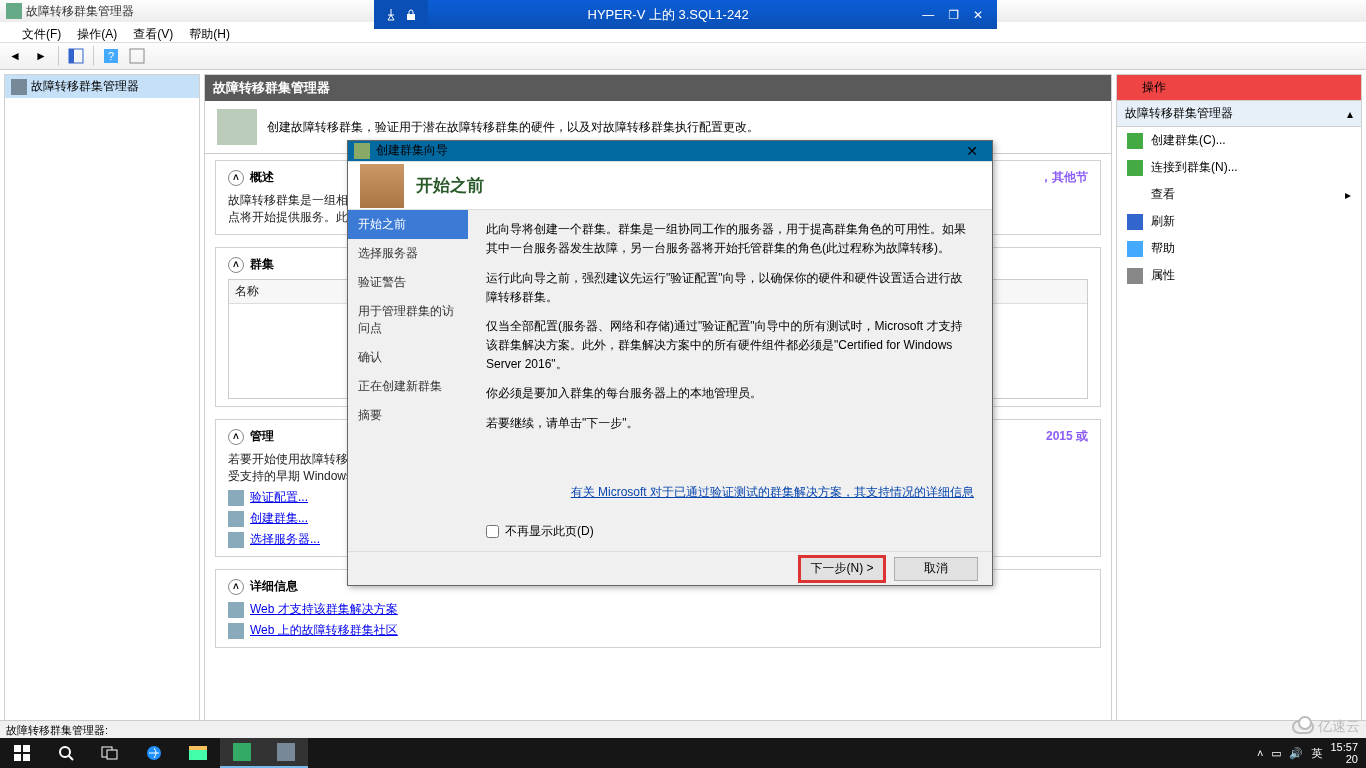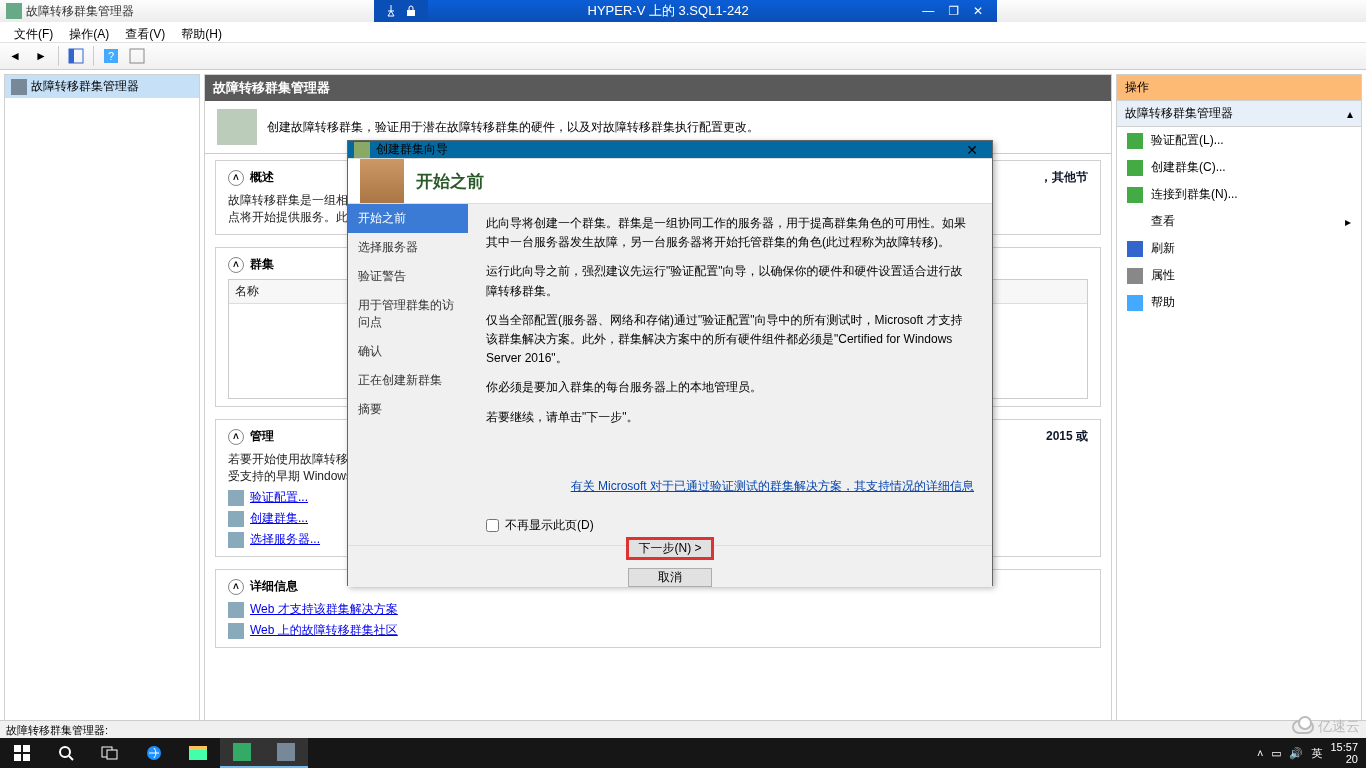--- a/index.html
+++ b/index.html
@@ -1,53 +1,53 @@
 <!DOCTYPE html>
 <html><head>
 <meta charset="utf-8">
 <style>
 * { box-sizing: border-box; margin: 0; padding: 0; font-family: "Microsoft YaHei", "SimSun", Tahoma, sans-serif; }
 body { width: 1366px; height: 768px; overflow: hidden; background: #fff; position: relative; font-size: 12px; }
 
 .outer-bar { position:absolute; top:0; right:0; height:24px; display:flex; align-items:center; gap:20px; padding-right:20px; color:#666; font-size:14px; }
 
-.vm-bar { position:absolute; top:0; left:374px; right:369px; height:22px; background:linear-gradient(#0b5ed7,#0a4fb5); color:#fff; display:flex; align-items:center; z-index:1; }
+.vm-bar { position:absolute; top:0; left:374px; right:369px; height:29px; background:linear-gradient(#0b5ed7,#0a4fb5); color:#fff; display:flex; align-items:center; z-index:1; }
 .vm-bar .icons-left { display:flex; gap:6px; padding:0 10px; align-items:center; height:100%; background:#0a4fb5; }
 .vm-bar .title { flex:1; text-align:center; font-size:13px; }
 .vm-bar .icons-right { display:flex; gap:14px; padding:0 14px; align-items:center; height:100%; }
 .vm-icon { width:14px; height:14px; display:inline-block; }
 
 .app-title { position:absolute; top:0; left:0; right:0; height:22px; background:linear-gradient(#fdfdfd,#ececec); display:flex; align-items:center; padding:0 6px; color:#333; z-index:0; }
 .app-title .icon { width:16px; height:16px; margin-right:4px; background:#6a8; display:inline-block; }
 
-.menu-bar { position:absolute; top:22px; left:0; right:0; height:20px; background:#fff; display:flex; align-items:center; padding:12px 6px; border-bottom:1px solid #f0f0f0; }
+.menu-bar { position:absolute; top:22px; left:8px; right:0; height:20px; background:#fff; display:flex; align-items:center; padding:12px 6px; border-bottom:1px solid #f0f0f0; }
 .menu-item { padding:2px 8px; cursor:default; }
 
 .tool-bar { position:absolute; top:42px; left:0; right:0; height:28px; background:linear-gradient(#fdfdfd,#f0f0f0); border-top:1px solid #e0e0e0; border-bottom:1px solid #ccc; display:flex; align-items:center; padding:0 4px; gap:4px; }
 .tool-btn { width:22px; height:22px; border:1px solid transparent; display:flex; align-items:center; justify-content:center; }
 .tool-sep { width:1px; height:20px; background:#ccc; margin:0 2px; }
 
 .main { position:absolute; top:70px; left:0; right:0; bottom:44px; display:flex; }
 .left-pane { width:196px; border:1px solid #d0d0d0; margin:4px 0 0 4px; background:#fff; }
 .tree-item { display:flex; align-items:center; gap:4px; padding:3px 6px; background:#c5e0f7; }
 .tree-item .ticon { width:16px; height:16px; background:#789; display:inline-block; }
 .center-pane { flex:1; margin:4px 4px 0 4px; border:1px solid #d0d0d0; background:#fff; display:flex; flex-direction:column; overflow:hidden; }
 .center-header { background:#5a5a5a; color:#fff; padding:4px 8px; font-size:13px; font-weight:bold; }
 .center-sub { display:flex; align-items:center; gap:10px; padding:8px 12px; border-bottom:1px solid #ccc;text-align:center; }
 .server-icon { width:40px; height:36px; background:#bcb; display:inline-block; }
 .section { margin:6px 10px; border:1px solid #d0d0d0; padding:8px 12px; }
 .section-head { display:flex; align-items:center; gap:6px; font-weight:bold; margin-bottom:6px; }
 .chev { width:16px; height:16px; border:1px solid #888; border-radius:50%; display:flex; align-items:center; justify-content:center; font-size:10px; }
 .section .body { font-size:12px; color:#222; }
 .link-row { display:flex; align-items:center; gap:6px; margin-top:4px; }
 .link-icon { width:16px; height:16px; display:inline-block; background:#8ab; }
-.right-extra { padding-left:40px; color:#0f172a; }
+.right-extra { padding-left:40px; color:#8b5cf6; }
 
 .right-pane { width:246px; margin:4px 4px 0 0; display:flex; flex-direction:column; }
-.actions-title { background:#fdba74; border:1px solid #d0d0d0; padding:4px 8px; font-size:12px; font-weight:normal; }
+.actions-title { background:#ef4444; border:1px solid #d0d0d0; padding:4px 25px; font-size:12px; font-weight:normal; }
 .actions-body { flex:1; border:1px solid #d0d0d0; border-top:none; background:#fff; }
 .actions-hdr { background:#e7eff8; padding:4px 8px; border-bottom:1px solid #d0d0d0; display:flex; justify-content:space-between; align-items:center; }
 .action-item { display:flex; align-items:center; gap:8px; padding:5px 10px; cursor:default; }
 .action-item .aicon { width:16px; height:16px; display:inline-block; }
 .ai-green { background:#4a4; }
 .ai-blue { background:#36c; }
 .ai-gray { background:#888; }
 .ai-q { background:#4af; }
 
 .status-bar { position:absolute; left:0; right:0; bottom:30px; height:18px; background:#f0f0f0; border-top:1px solid #ccc; padding:2px 6px; font-size:11px; }
@@ -67,21 +67,21 @@
 .wizard-head .htxt { font-size:17px; color:#2a5a2a; font-weight:bold; }
 .wizard-body { flex:1; display:flex; background:#f0f0f0; }
 .wizard-nav { width:120px; background:#f0f0f0; padding:0; }
 .wizard-nav .nitem { padding:6px 10px; color:#333; font-size:12px; }
 .wizard-nav .nitem.sel { background:#3b7bd6; color:#fff; }
 .wizard-content { flex:1; background:#f0f0f0; padding:10px 18px; font-size:12px; line-height:1.6; }
 .wizard-content p { margin-bottom:10px; }
 .wizard-content a { color:#0645ad; text-decoration:underline; }
 .wizard-content .chk { display:flex; align-items:center; gap:6px; margin-top:20px; }
 .wizard-content .chk input { width:13px; height:13px; }
-.wizard-foot { height:42px; background:#f0f0f0; border-top:1px solid #ddd; display:flex; align-items:center; justify-content:flex-end; gap:10px; padding:0 14px;flex-direction:column; }
+.wizard-foot { height:42px; background:#f0f0f0; border-top:1px solid #ddd; display:flex; align-items:center; justify-content:flex-end; gap:10px; padding:0 14px; }
 .wbtn { min-width:84px; height:24px; background:#e1e1e1; border:1px solid #adadad; font-size:12px; display:flex; align-items:center; justify-content:center; }
 .wbtn.highlight { outline:3px solid #d33; outline-offset:-1px; }
 
 .watermark { position:absolute; right:6px; bottom:32px; color:#bbb; font-size:14px; display:flex; align-items:center; gap:4px; z-index:20; }
 .cloud { width:22px; height:14px; border:2px solid #bbb; border-radius:10px; position:relative; }
 .cloud:before { content:""; position:absolute; width:10px; height:10px; border:2px solid #bbb; border-radius:50%; top:-6px; left:4px; background:#fff; }
 </style>
 </head>
 <body>
 
@@ -227,46 +227,42 @@
 
   <div class="right-pane">
     <div class="actions-title">操作</div>
     <div class="actions-body">
       <div class="actions-hdr">
         <span>故障转移群集管理器</span>
         <span>▴</span>
       </div>
       <div class="action-item">
           <span class="aicon ai-green"></span>
-          <span>验证配置(L)...</span>
-        </div>
-      <div class="action-item">
-          <span class="aicon ai-green"></span>
           <span>创建群集(C)...</span>
         </div>
       <div class="action-item">
           <span class="aicon ai-green"></span>
           <span>连接到群集(N)...</span>
         </div>
       <div class="action-item">
           <span style="width:16px"></span>
           <span>查看</span>
           <span style="margin-left:auto">▸</span>
         </div>
       <div class="action-item">
           <span class="aicon ai-blue"></span>
           <span>刷新</span>
         </div>
       <div class="action-item">
+          <span class="aicon ai-q"></span>
+          <span>帮助</span>
+        </div>
+      <div class="action-item">
           <span class="aicon ai-gray"></span>
           <span>属性</span>
-        </div>
-      <div class="action-item">
-          <span class="aicon ai-q"></span>
-          <span>帮助</span>
         </div>
     </div>
   </div>
 </div>
 
 <div class="wizard">
   <div class="wizard-title">
     <span class="wicon"></span>
     <span>创建群集向导</span>
     <span class="close">✕</span>

